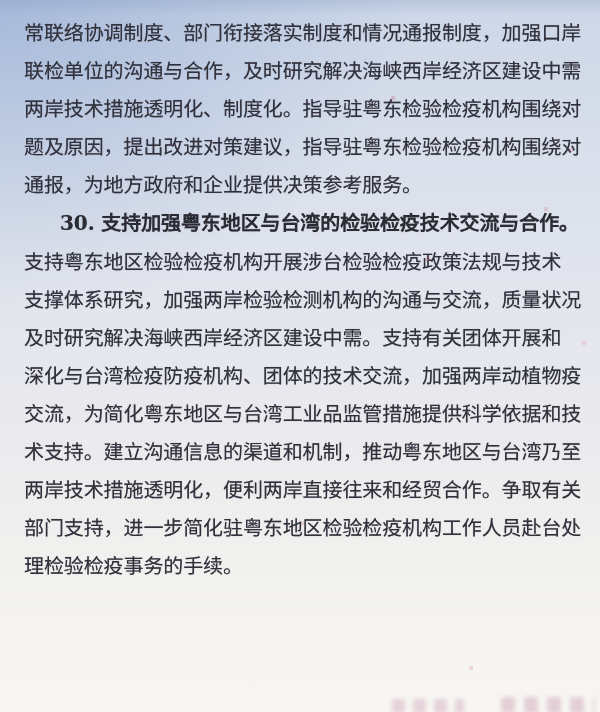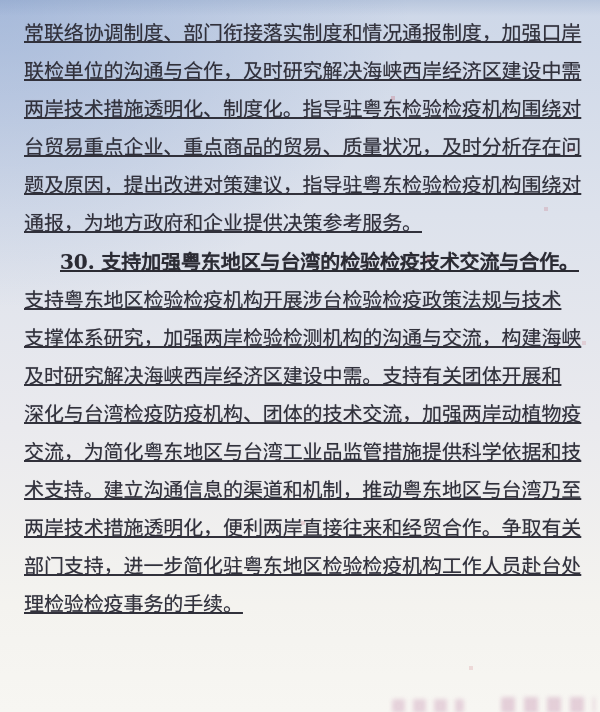--- a/index.html
+++ b/index.html
@@ -32,21 +32,20 @@
     font-family: "DejaVu Serif", "Liberation Serif", serif;
     font-size: 20px;
     letter-spacing: -0.1px;
     color: #31313b;
     text-shadow: 0 0 0.7px rgba(62,62,80,0.55);
   }
   .line {
     height: 38.1px;
     line-height: 38.1px;
     white-space: nowrap;
-    text-decoration: underline;
   }
   .line.heading {
     font-weight: bold;
     text-indent: 36px;
     color: #2b2b33;
   }
   
   .bleed {
     position: absolute;
     border-radius: 2px;
@@ -85,29 +84,28 @@
 <body>
 
 <div class="page">
 
   <div class="textblock">
 
     <div>
       <div class="line">常联络协调制度、部门衔接落实制度和情况通报制度，加强口岸</div>
       <div class="line">联检单位的沟通与合作，及时研究解决海峡西岸经济区建设中需</div>
       <div class="line">两岸技术措施透明化、制度化。指导驻粤东检验检疫机构围绕对</div>
-      <div class="line">台贸易重点企业、重点商品的贸易、质量状况，及时分析存在问</div>
       <div class="line">题及原因，提出改进对策建议，指导驻粤东检验检疫机构围绕对</div>
       <div class="line">通报，为地方政府和企业提供决策参考服务。</div>
     </div>
 
     <div>
       <div class="line heading">30. 支持加强粤东地区与台湾的检验检疫技术交流与合作。</div>
       <div class="line">支持粤东地区检验检疫机构开展涉台检验检疫政策法规与技术</div>
-      <div class="line">支撑体系研究，加强两岸检验检测机构的沟通与交流，构建海峡</div>
+      <div class="line">支撑体系研究，加强两岸检验检测机构的沟通与交流，质量状况</div>
       <div class="line">及时研究解决海峡西岸经济区建设中需。支持有关团体开展和</div>
       <div class="line">深化与台湾检疫防疫机构、团体的技术交流，加强两岸动植物疫</div>
       <div class="line">交流，为简化粤东地区与台湾工业品监管措施提供科学依据和技</div>
       <div class="line">术支持。建立沟通信息的渠道和机制，推动粤东地区与台湾乃至</div>
       <div class="line">两岸技术措施透明化，便利两岸直接往来和经贸合作。争取有关</div>
       <div class="line">部门支持，进一步简化驻粤东地区检验检疫机构工作人员赴台处</div>
       <div class="line">理检验检疫事务的手续。</div>
     </div>
 
   </div>

